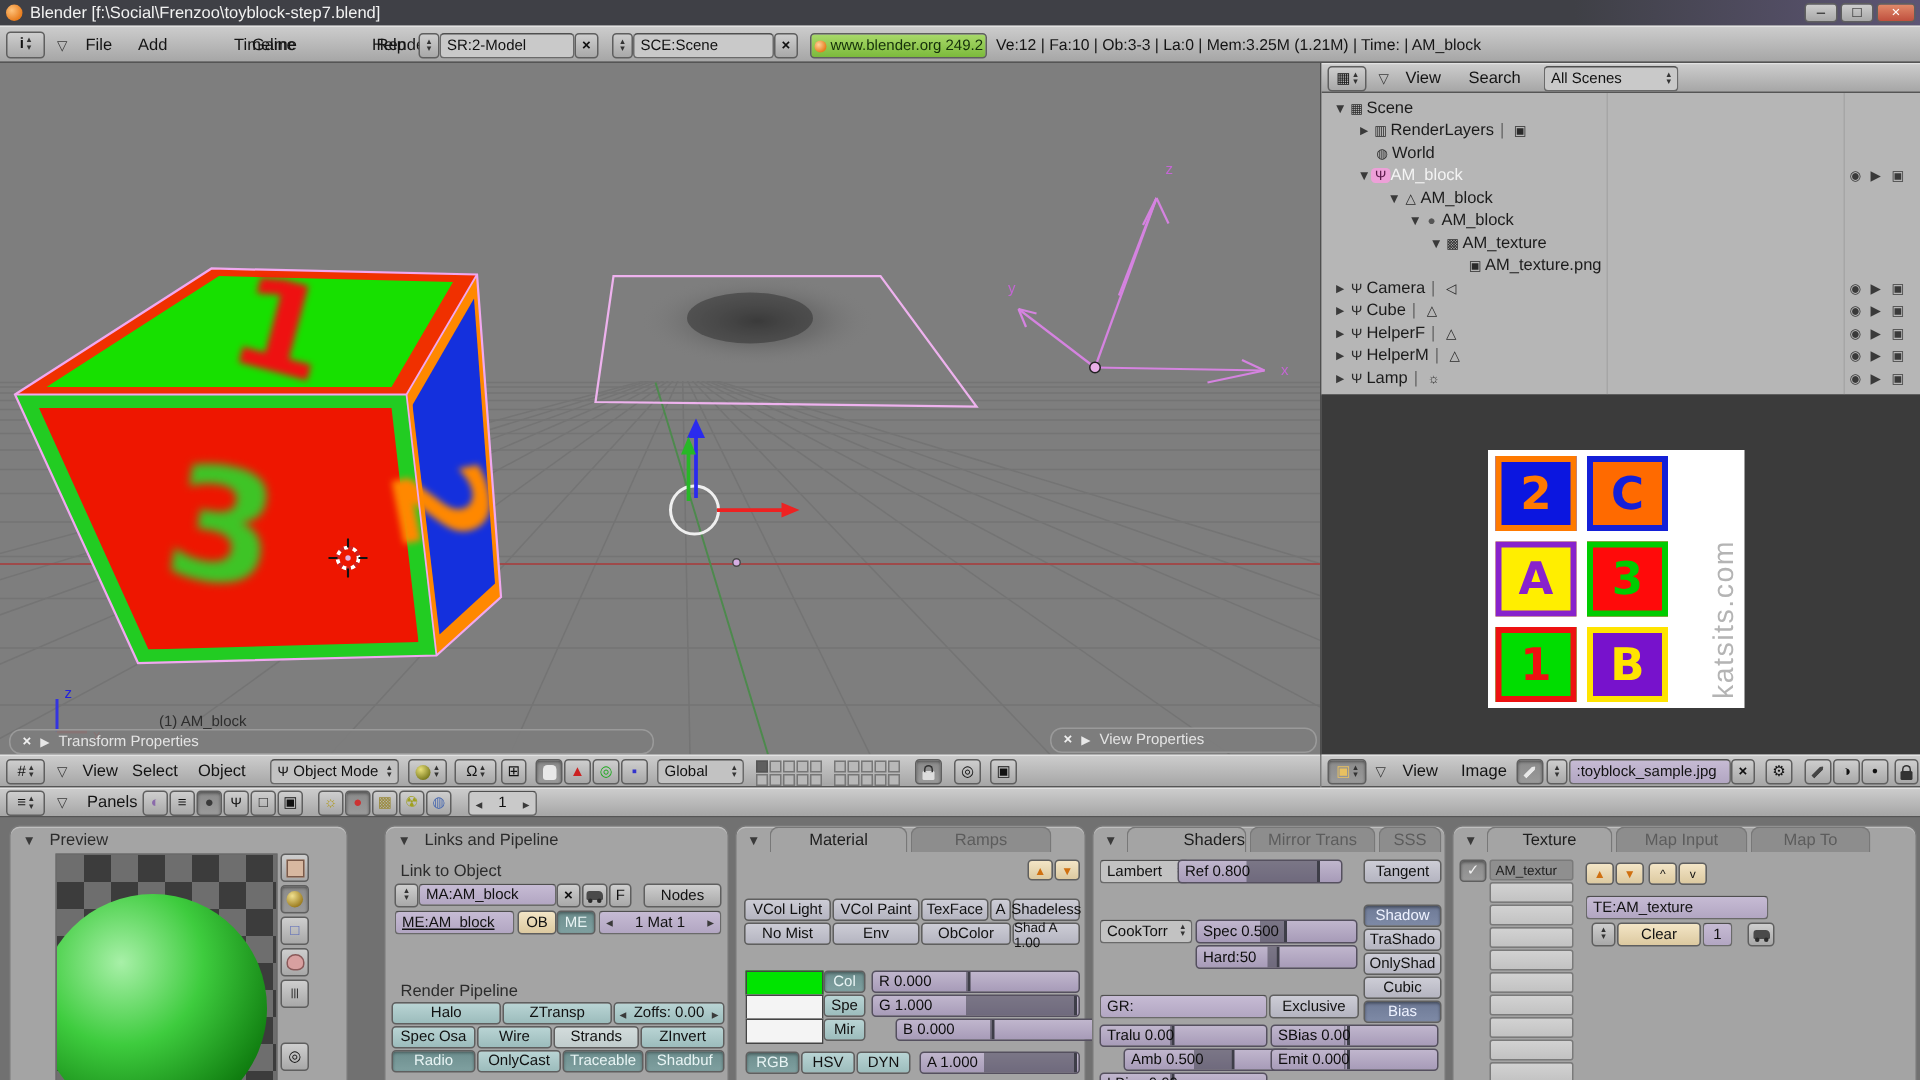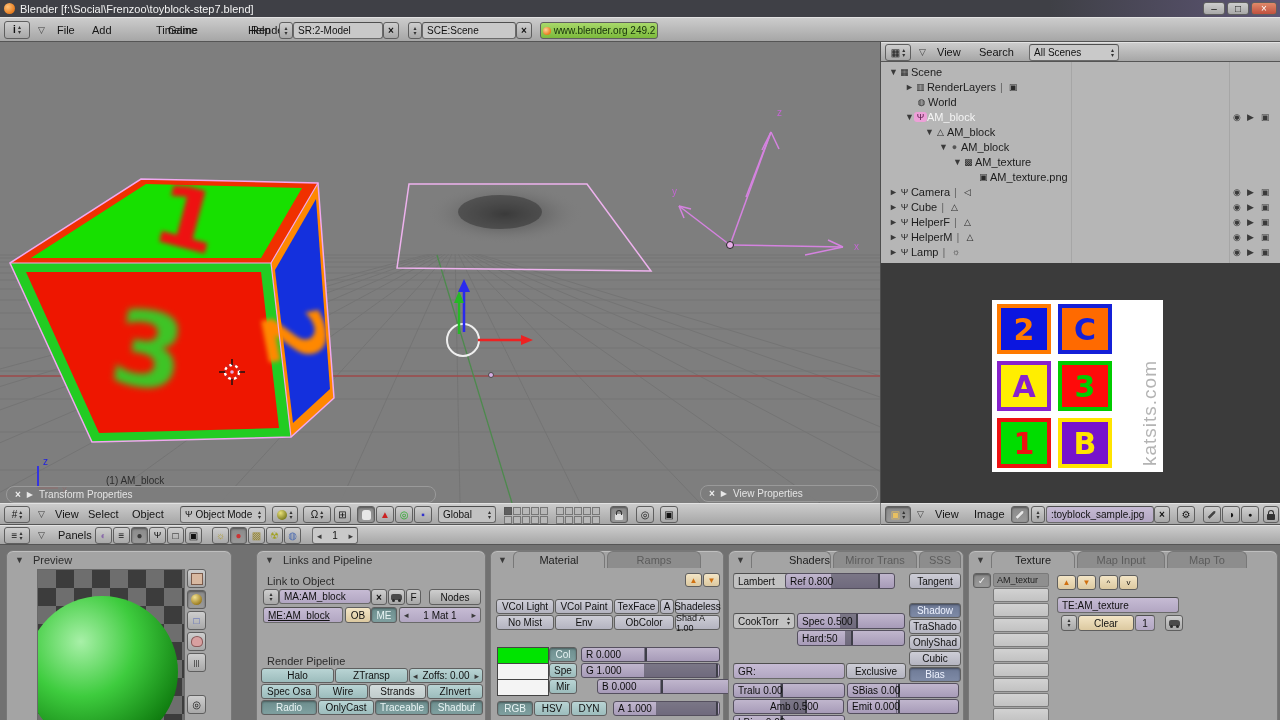--- a/index.html
+++ b/index.html
@@ -110,20 +110,21 @@
     <span class="field" style="left:422px;top:4px;width:94px;height:17px;">
         <span>SCE:Scene</span>
       </span>
     <span class="b" style="left:516px;top:4px;width:16px;height:17px;font-weight:bold;">
         <span>×</span>
       </span>
     <span class="b" style="left:540px;top:4px;width:118px;height:17px;background:linear-gradient(#a8d96a,#7cba3c);gap:3px;">
       <span style="width:8px;height:8px;border-radius:50%;background:radial-gradient(circle at 35% 35%,#ffd29a,#e87d1e 70%);"></span>
       <span style="font-size:10px;color:#15300a;">www.blender.org 249.2</span>
     </span>
+    <span class="menu" style="left:664px;font-size:10.5px;">Ve:12 | Fa:10 | Ob:3-3 | La:0 | Mem:3.25M (1.21M)  | Time: | AM_block</span>
   </div>
 
   <div class="abs" style="left:0;top:42px;width:880px;height:461px;background:#7e7e7e;overflow:hidden;border-right:1px solid #4e4e4e;">
 
     <svg width="880" height="461" style="position:absolute;left:0;top:0;">
       <defs>
         <clipPath id="gclip">
             <rect x="0" y="212" width="880" height="249"></rect>
           </clipPath>
         <radialGradient id="smg" cx="50%" cy="50%" r="50%">
@@ -848,21 +849,21 @@
       <div class="slider" style="left:4px;top:132px;width:112px;height:15px;">
           <i class="fill" style="left:42%;width:1%;"></i>
           <i class="th" style="left:43%;"></i>
           <span>Tralu 0.00</span>
         </div>
       <div class="slider" style="left:118px;top:132px;width:112px;height:15px;">
           <i class="fill" style="left:44%;width:1%;"></i>
           <i class="th" style="left:45%;"></i>
           <span>SBias 0.00</span>
         </div>
-      <div class="slider" style="left:4px;top:148px;width:111px;height:15px;padding-left:32px;">
+      <div class="slider" style="left:20px;top:148px;width:111px;height:15px;">
           <i class="fill" style="left:42%;width:23%;"></i>
           <i class="th" style="left:65%;"></i>
           <span>Amb 0.500</span>
         </div>
       <div class="slider" style="left:118px;top:148px;width:112px;height:15px;">
           <i class="fill" style="left:44%;width:1%;"></i>
           <i class="th" style="left:45%;"></i>
           <span>Emit 0.000</span>
         </div>
       <div class="slider" style="left:4px;top:164px;width:112px;height:15px;">

